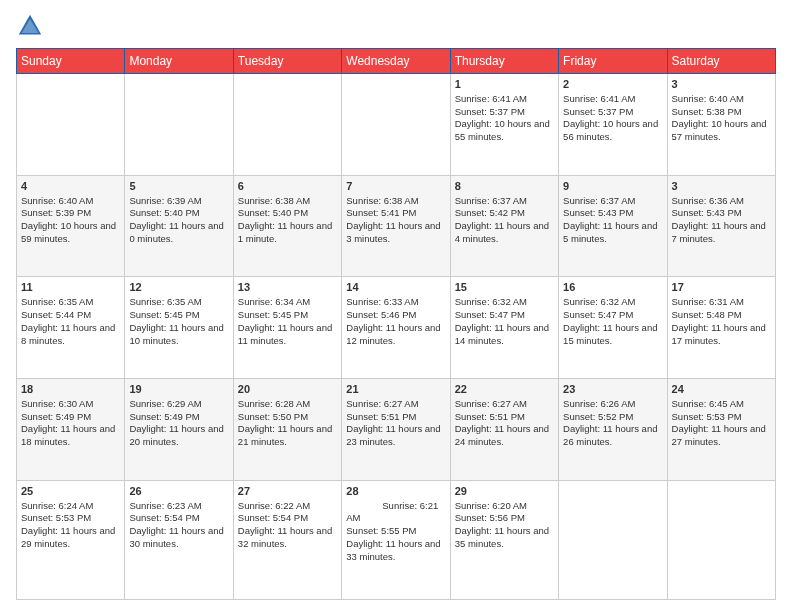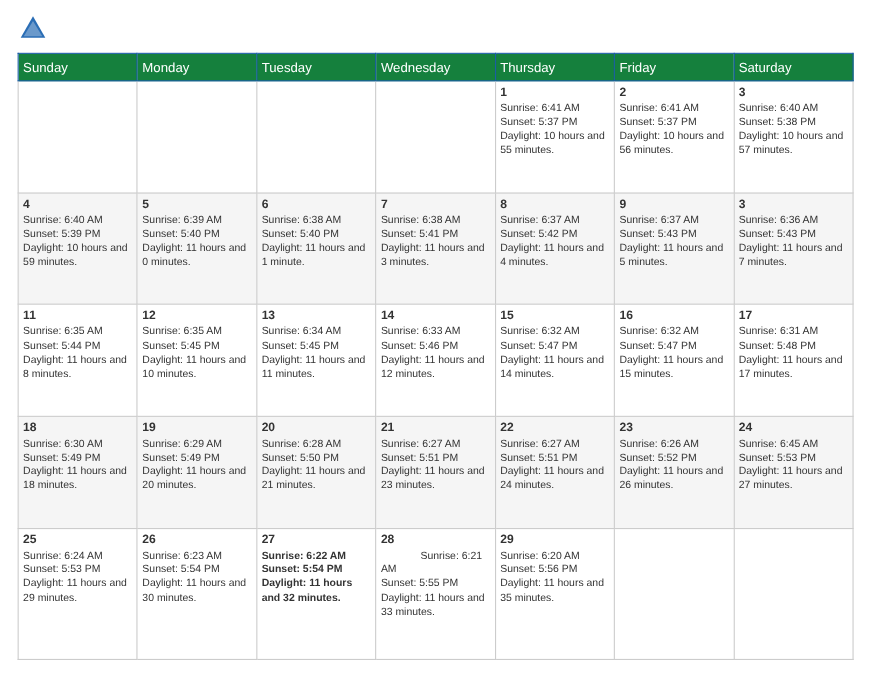--- a/index.html
+++ b/index.html
@@ -60,21 +60,21 @@
       color: #555;
     }
     .calendar {
       flex: 1;
       border: 1px solid #ccc;
       border-collapse: collapse;
       width: 100%;
       table-layout: fixed;
     }
     .calendar th {
-      background: #15803d;
+      background: #ef4444;
       color: #fff;
       font-size: 12px;
       padding: 5px 4px;
       text-align: left;
       border: 1px solid #1a5da5;
       font-weight: normal;
     }
     .calendar td {
       border: 1px solid #ccc;
       vertical-align: top;
@@ -217,21 +217,21 @@
 Sunset: 5:53 PM
 Daylight: 11 hours and 27 minutes.</span></td>
         </tr>
         <tr>
           <td><span class="day-num">25</span><span style="white-space: pre-line;">Sunrise: 6:24 AM
 Sunset: 5:53 PM
 Daylight: 11 hours and 29 minutes.</span></td>
           <td><span class="day-num">26</span><span style="white-space: pre-line; margin-top: 48px;">Sunrise: 6:23 AM
 Sunset: 5:54 PM
 Daylight: 11 hours and 30 minutes.</span></td>
-          <td><span class="day-num">27</span><span style="white-space: pre-line; font-weight: bold;">Sunrise: 6:22 AM
+          <td><span class="day-num">27</span><span style="white-space: pre-line;">Sunrise: 6:22 AM
 Sunset: 5:54 PM
 Daylight: 11 hours and 32 minutes.</span></td>
           <td><span class="day-num">28</span><span style="white-space: pre-line; margin-left: 36px;">Sunrise: 6:21 AM
 Sunset: 5:55 PM
 Daylight: 11 hours and 33 minutes.</span></td>
           <td><span class="day-num">29</span><span style="white-space: pre-line; text-align: center;">Sunrise: 6:20 AM
 Sunset: 5:56 PM
 Daylight: 11 hours and 35 minutes.</span></td>
           <td class="empty"></td>
           <td class="empty"></td>

